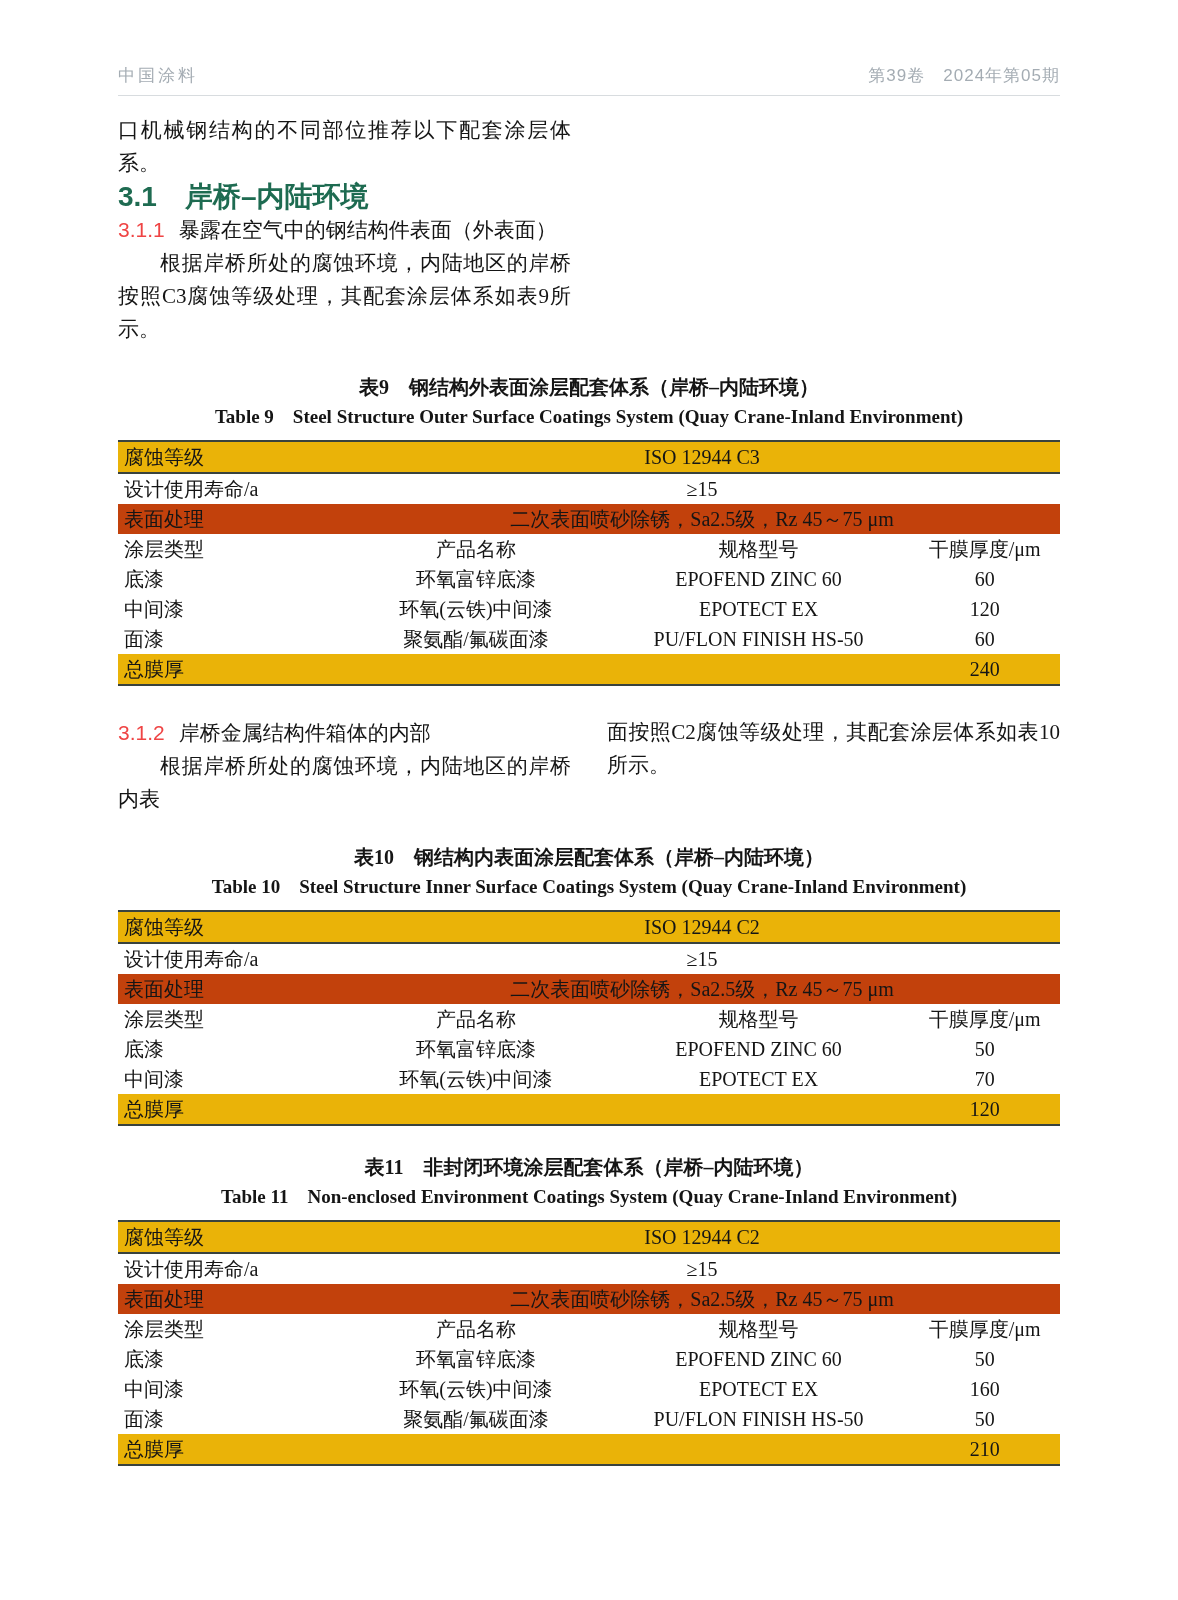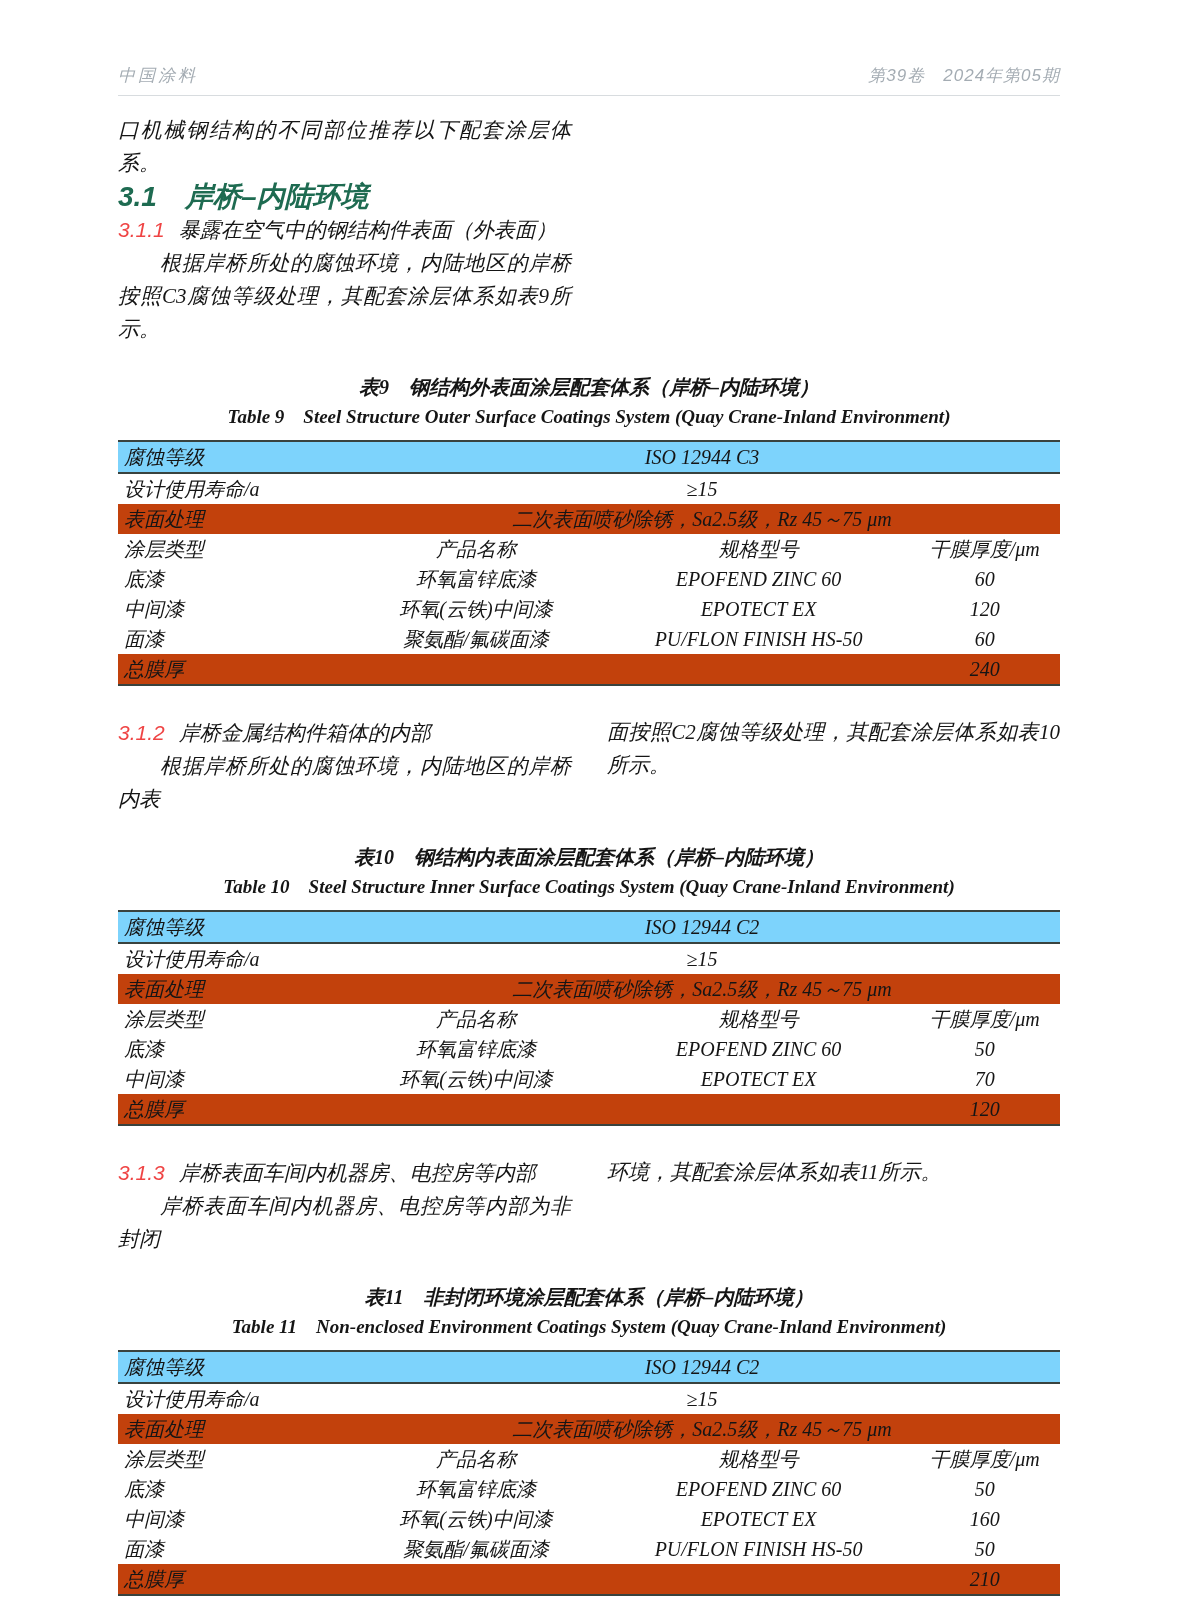--- a/index.html
+++ b/index.html
@@ -2,21 +2,21 @@
 <html><head>
 <meta charset="utf-8">
 <style>
   * { margin:0; padding:0; box-sizing:border-box; }
   html,body { background:#ffffff; }
   body {
     width:1178px; min-height:1600px; position:relative;
     font-family:"Liberation Serif", serif;
     color:#151515;
   }
-  .page { width:1178px; min-height:1600px; padding:64px 118px 4px 118px; position:relative;font-style:italic; }
+  .page { width:1178px; min-height:1600px; padding:64px 118px 4px 118px; position:relative; }
 
   
   .page-header {
     display:flex; justify-content:space-between; align-items:flex-end;
     padding-bottom:8px; border-bottom:1px solid #d8dcdf;
     font-family:"Liberation Sans", sans-serif;
     color:#a4acb3; font-size:17px; letter-spacing:3px;
   }
   .page-header .issue { letter-spacing:1px; }
 
@@ -34,24 +34,24 @@
     font-family:"Liberation Sans", sans-serif; color:#ef4444; margin-right:14px;
   }
 
   
   .tablock { margin-top:26px; }
   .tbl-title-cn { text-align:center; font-weight:bold; font-size:20px; line-height:30px; }
   .tbl-title-en { text-align:center; font-weight:bold; font-size:19px; line-height:30px; margin-bottom:8px; }
   table.coat { width:100%; border-collapse:collapse; font-size:20px; }
   table.coat td { padding:4px 6px; height:30px; line-height:22px; vertical-align:middle; }
   table.coat { border-top:2px solid #39423e; border-bottom:2px solid #39423e; }
-  tr.band-dark  { background:#7dd3fc; }
+  tr.band-dark  { background:#eab308; }
   tr.band-dark td { border-bottom:2px solid #39423e; }
   tr.band-mid   { background:#c2410c; }
-  tr.band-light { background:#c2410c; }
+  tr.band-light { background:#eab308; }
   td.lbl { text-align:left; padding-left:20px; width:24%; }
   td.lbl-indent { text-align:left; padding-left:42px; }
   td.val { text-align:center; }
   col.c1{width:24%;} col.c2{width:28%;} col.c3{width:32%;} col.c4{width:16%;}
 </style>
 </head>
 <body>
 
 <div class="page">
 
@@ -180,29 +180,20 @@
         <tr class="band-light">
           <td class="lbl">总膜厚</td>
           <td></td>
           <td></td>
           <td class="val">120</td>
         </tr>
       </tbody>
     </table>
   </div>
 
-  <div class="twocol" style="margin-top:30px;">
-    <div class="col">
-      <p class="hsub"><span class="num">3.1.3</span><span>岸桥表面车间内机器房、电控房等内部</span></p>
-      <p class="indent2">岸桥表面车间内机器房、电控房等内部为非封闭</p>
-    </div>
-    <div class="col">
-      <p>环境，其配套涂层体系如表11所示。</p>
-    </div>
-  </div>
 
   <div class="tablock">
     <div class="tbl-title-cn">表11　非封闭环境涂层配套体系（岸桥–内陆环境）</div>
     <div class="tbl-title-en">Table 11　Non-enclosed Environment Coatings System (Quay Crane-Inland Environment)</div>
     <table class="coat">
       <colgroup>
           <col class="c1">
           <col class="c2">
           <col class="c3">
           <col class="c4">

